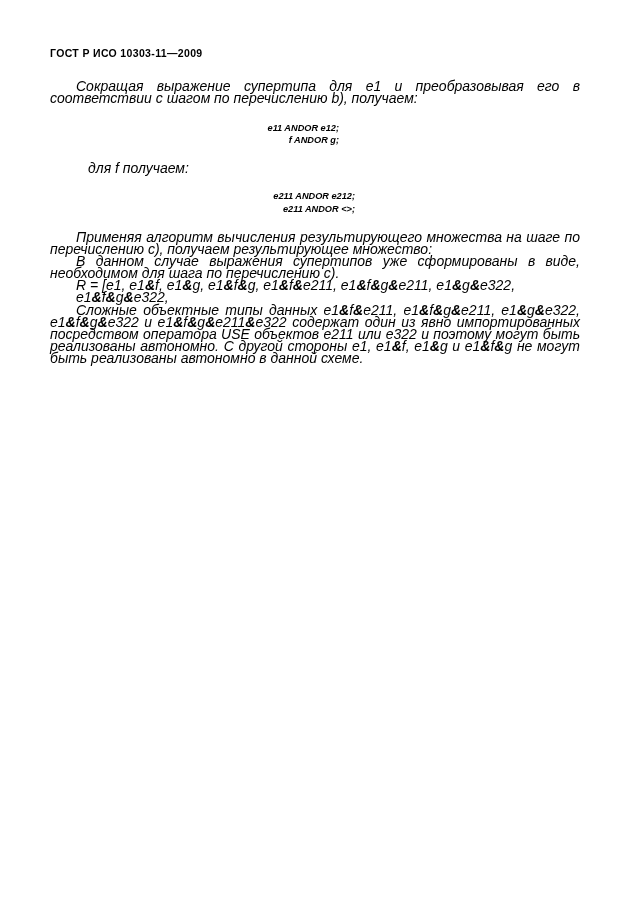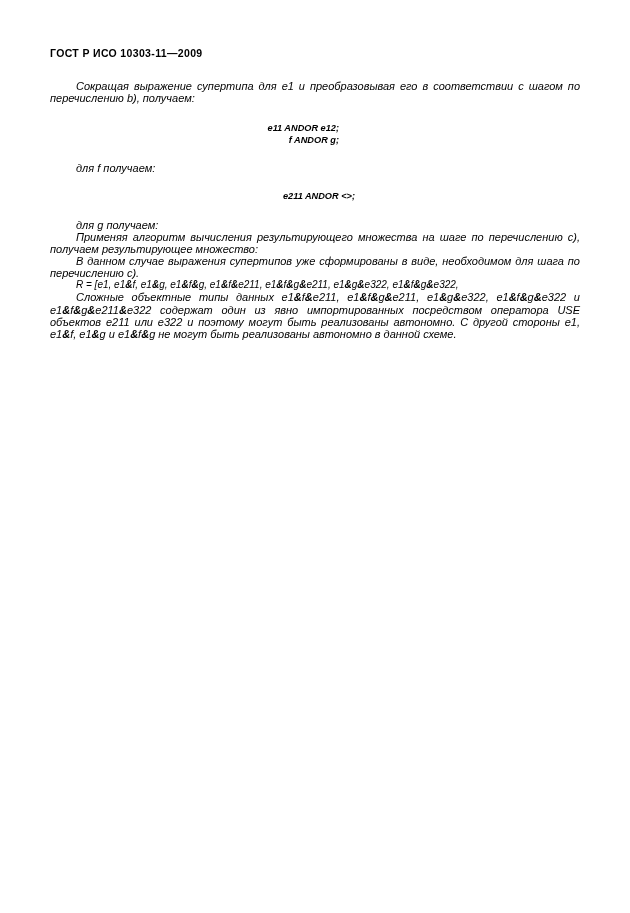--- a/index.html
+++ b/index.html
@@ -26,32 +26,32 @@
     white-space: nowrap;
   }
   .body-area {
     position: absolute;
     left: 50px;
     top: 80px;
     width: 530px;
   }
   p {
     margin: 0;
-    font-size: 11px;
+    font-size: 14px;
     line-height: 12.15px;
     font-style: italic;
     text-align: justify;
     hyphens: none;
   }
   p.indent { text-indent: 26px; }
   p.spread { text-align: justify; text-align-last: left; }
   .label-line {
-    margin: 0;
+    margin: 12px;
     padding-left: 26px;
-    font-size: 11px;
+    font-size: 14px;
     line-height: 12.15px;
     font-style: italic;
   }
   .expr-block {
     margin: 16px;
     padding: 0;
   }
   .expr-line {
     font-size: 9.2px;
     line-height: 12.15px;
@@ -60,21 +60,21 @@
     text-align: right;
     white-space: pre;
   }
   .expr-block.b1 { width: 273px; }
   .expr-block.b2 { width: 289px; }
   .expr-block.b3 { width: 288px; }
   .gap-xs { height: 1.6px; }
   .r-line {
     margin: 0;
     padding-left: 26px;
-    font-size: 10px;
+    font-size: 14px;
     line-height: 12.15px;
     font-style: italic;
     white-space: normal;
   }
   .page-number {
     position: absolute;
     left: 50px;
     top: 830px;
     font-size: 9.4px;
     font-style: normal;
@@ -95,24 +95,24 @@
     <div class="gap-xs"></div>
 
     <div class="expr-block b1">
       <div class="expr-line">e11 ANDOR e12;</div>
       <div class="expr-line">f ANDOR g;</div>
     </div>
 
     <div class="label-line">для f получаем:</div>
 
     <div class="expr-block b2">
+      <div class="expr-line">e211 ANDOR e212;</div>
       <div class="expr-line">e211 ANDOR &lt;&gt;;</div>
     </div>
 
-    <div class="label-line">для g получаем:</div>
 
 
     <p class="indent spread">Применяя алгоритм вычисления результирующего множества на шаге по перечислению c), получаем результирующее множество:</p>
 
     <p class="indent">В данном случае выражения супертипов уже сформированы в виде, необходимом для шага по перечислению c).</p>
 
     <div class="r-line">R = [e1, e1<b style="font-weight:bold">&amp;</b>f, e1<b style="font-weight:bold">&amp;</b>g, e1<b style="font-weight:bold">&amp;</b>f<b style="font-weight:bold">&amp;</b>g, e1<b style="font-weight:bold">&amp;</b>f<b style="font-weight:bold">&amp;</b>e211, e1<b style="font-weight:bold">&amp;</b>f<b style="font-weight:bold">&amp;</b>g<b style="font-weight:bold">&amp;</b>e211, e1<b style="font-weight:bold">&amp;</b>g<b style="font-weight:bold">&amp;</b>e322, e1<b style="font-weight:bold">&amp;</b>f<b style="font-weight:bold">&amp;</b>g<b style="font-weight:bold">&amp;</b>e322,</div>
 
 
     <p class="indent">Сложные объектные типы данных e1<b style="font-weight:bold">&amp;</b>f<b style="font-weight:bold">&amp;</b>e211, e1<b style="font-weight:bold">&amp;</b>f<b style="font-weight:bold">&amp;</b>g<b style="font-weight:bold">&amp;</b>e211, e1<b style="font-weight:bold">&amp;</b>g<b style="font-weight:bold">&amp;</b>e322, e1<b style="font-weight:bold">&amp;</b>f<b style="font-weight:bold">&amp;</b>g<b style="font-weight:bold">&amp;</b>e322 и e1<b style="font-weight:bold">&amp;</b>f<b style="font-weight:bold">&amp;</b>g<b style="font-weight:bold">&amp;</b>e211<b style="font-weight:bold">&amp;</b>e322 содержат один из явно импортированных посредством оператора USE объектов e211 или e322 и поэтому могут быть реализованы автономно. С другой стороны e1, e1<b style="font-weight:bold">&amp;</b>f, e1<b style="font-weight:bold">&amp;</b>g и e1<b style="font-weight:bold">&amp;</b>f<b style="font-weight:bold">&amp;</b>g не могут быть реализованы автономно в данной схеме.</p>

